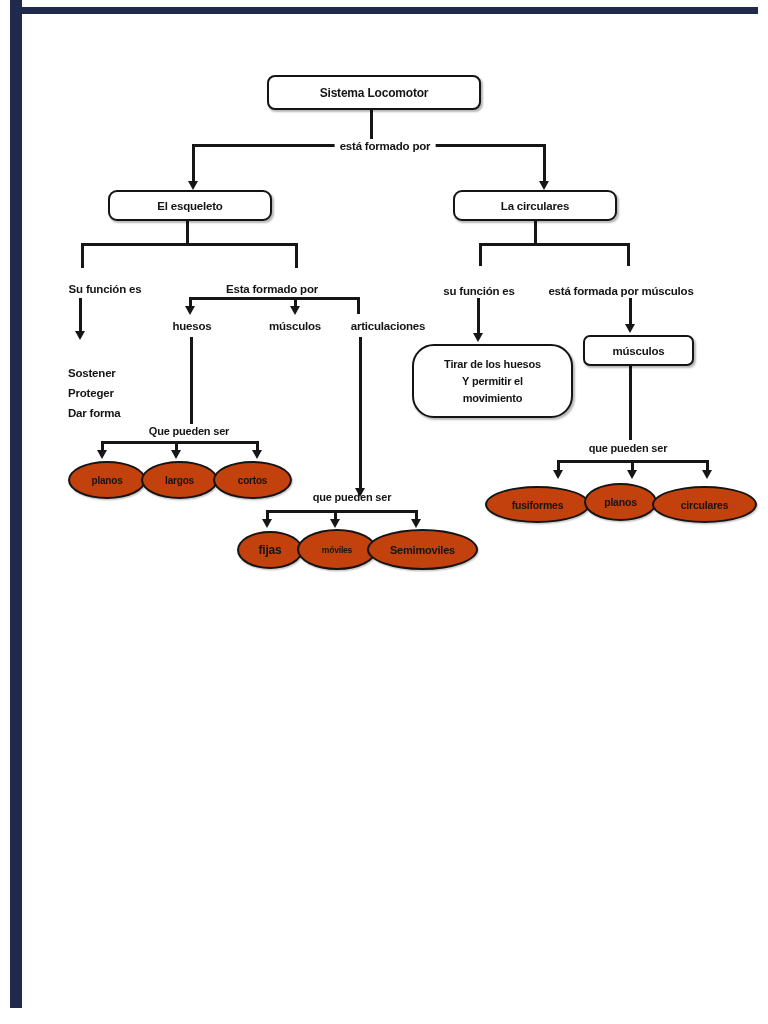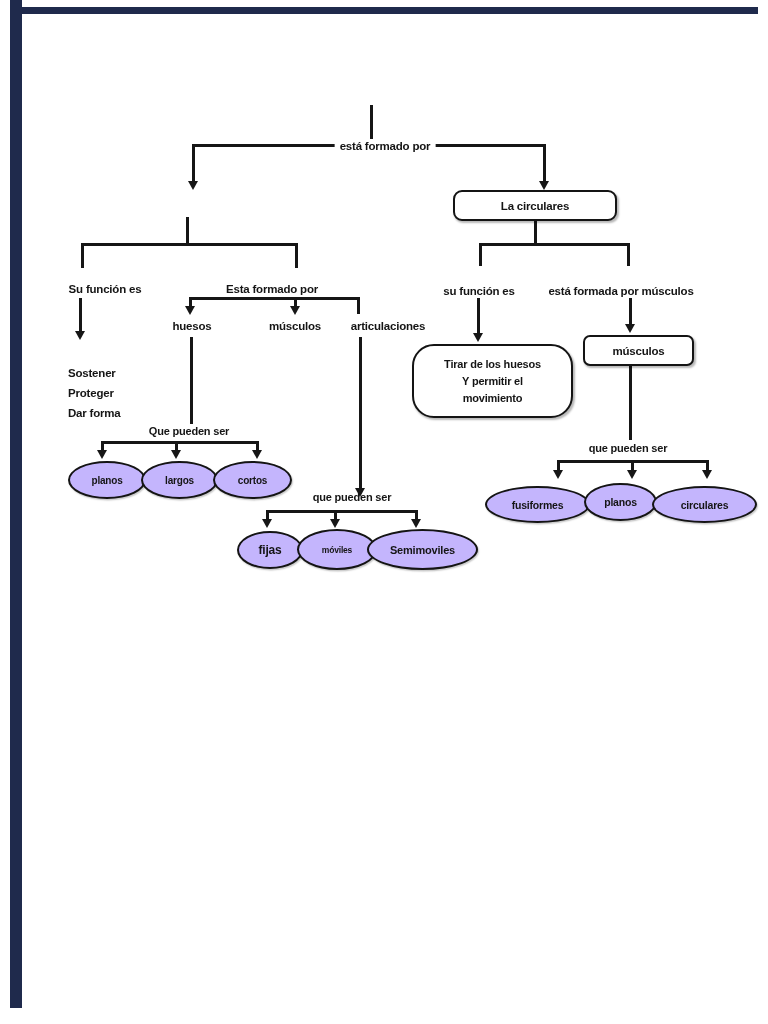--- a/index.html
+++ b/index.html
@@ -14,21 +14,21 @@
   .ln{position:absolute;background:#161616;z-index:1;}
   
   .ah{position:absolute;width:0;height:0;border-left:5px solid transparent;
       border-right:5px solid transparent;border-top:9px solid #161616;z-index:4;}
   
   .nbox{position:absolute;background:#fff;border:2.5px solid #141414;border-radius:9px;
         display:flex;align-items:center;justify-content:center;flex-direction:column;
         font-weight:bold;letter-spacing:-0.2px;z-index:2;
         box-shadow:1.5px 2px 2px rgba(0,0,0,0.28);}
   
-  .ell{position:absolute;background:#c4b5fd;border:2.5px solid #141414;border-radius:50%;
+  .ell{position:absolute;background:#c2410c;border:2.5px solid #141414;border-radius:50%;
        display:flex;align-items:center;justify-content:center;font-weight:bold;
        letter-spacing:-0.2px;z-index:2;box-shadow:1px 1.5px 1.5px rgba(0,0,0,0.22);}
   
   .lbl{position:absolute;font-weight:bold;white-space:nowrap;letter-spacing:-0.2px;
        font-size:11.5px;line-height:14px;z-index:2;}
   .lbl.ctr{transform:translateX(-50%);}
   .lbl.onln{background:#fff;padding:0 5px;z-index:3;}
 </style>
 </head>
 <body>
@@ -92,21 +92,23 @@
 
   <div class="ln" style="left:629px;top:363px;width:3px;height:77px"></div>
   <div class="ln" style="left:557px;top:460px;width:152px;height:3px"></div>
   <div class="ln" style="left:557px;top:460px;width:3px;height:11px"></div>
   <div class="ah" style="left:553px;top:470px"></div>
   <div class="ln" style="left:631px;top:460px;width:3px;height:11px"></div>
   <div class="ah" style="left:627px;top:470px"></div>
   <div class="ln" style="left:706px;top:460px;width:3px;height:11px"></div>
   <div class="ah" style="left:702px;top:470px"></div>
 
+  <div class="nbox" style="left:267px;top:75px;width:210px;height:31px;font-size:12px;border-radius:8px">Sistema Locomotor</div>
 
+  <div class="nbox" style="left:108px;top:190px;width:160px;height:27px;font-size:11.5px">El esqueleto</div>
 
   <div class="nbox" style="left:453px;top:190px;width:160px;height:27px;font-size:11.5px">La circulares</div>
 
   <div class="nbox" style="left:412px;top:344px;width:157px;height:70px;font-size:11px;line-height:17px;border-radius:22px">
     <div>Tirar de los huesos</div>
     <div>Y permitir el</div>
     <div>movimiento</div>
   </div>
 
   <div class="nbox" style="left:583px;top:335px;width:107px;height:27px;font-size:11.5px;border-radius:7px">músculos</div>

